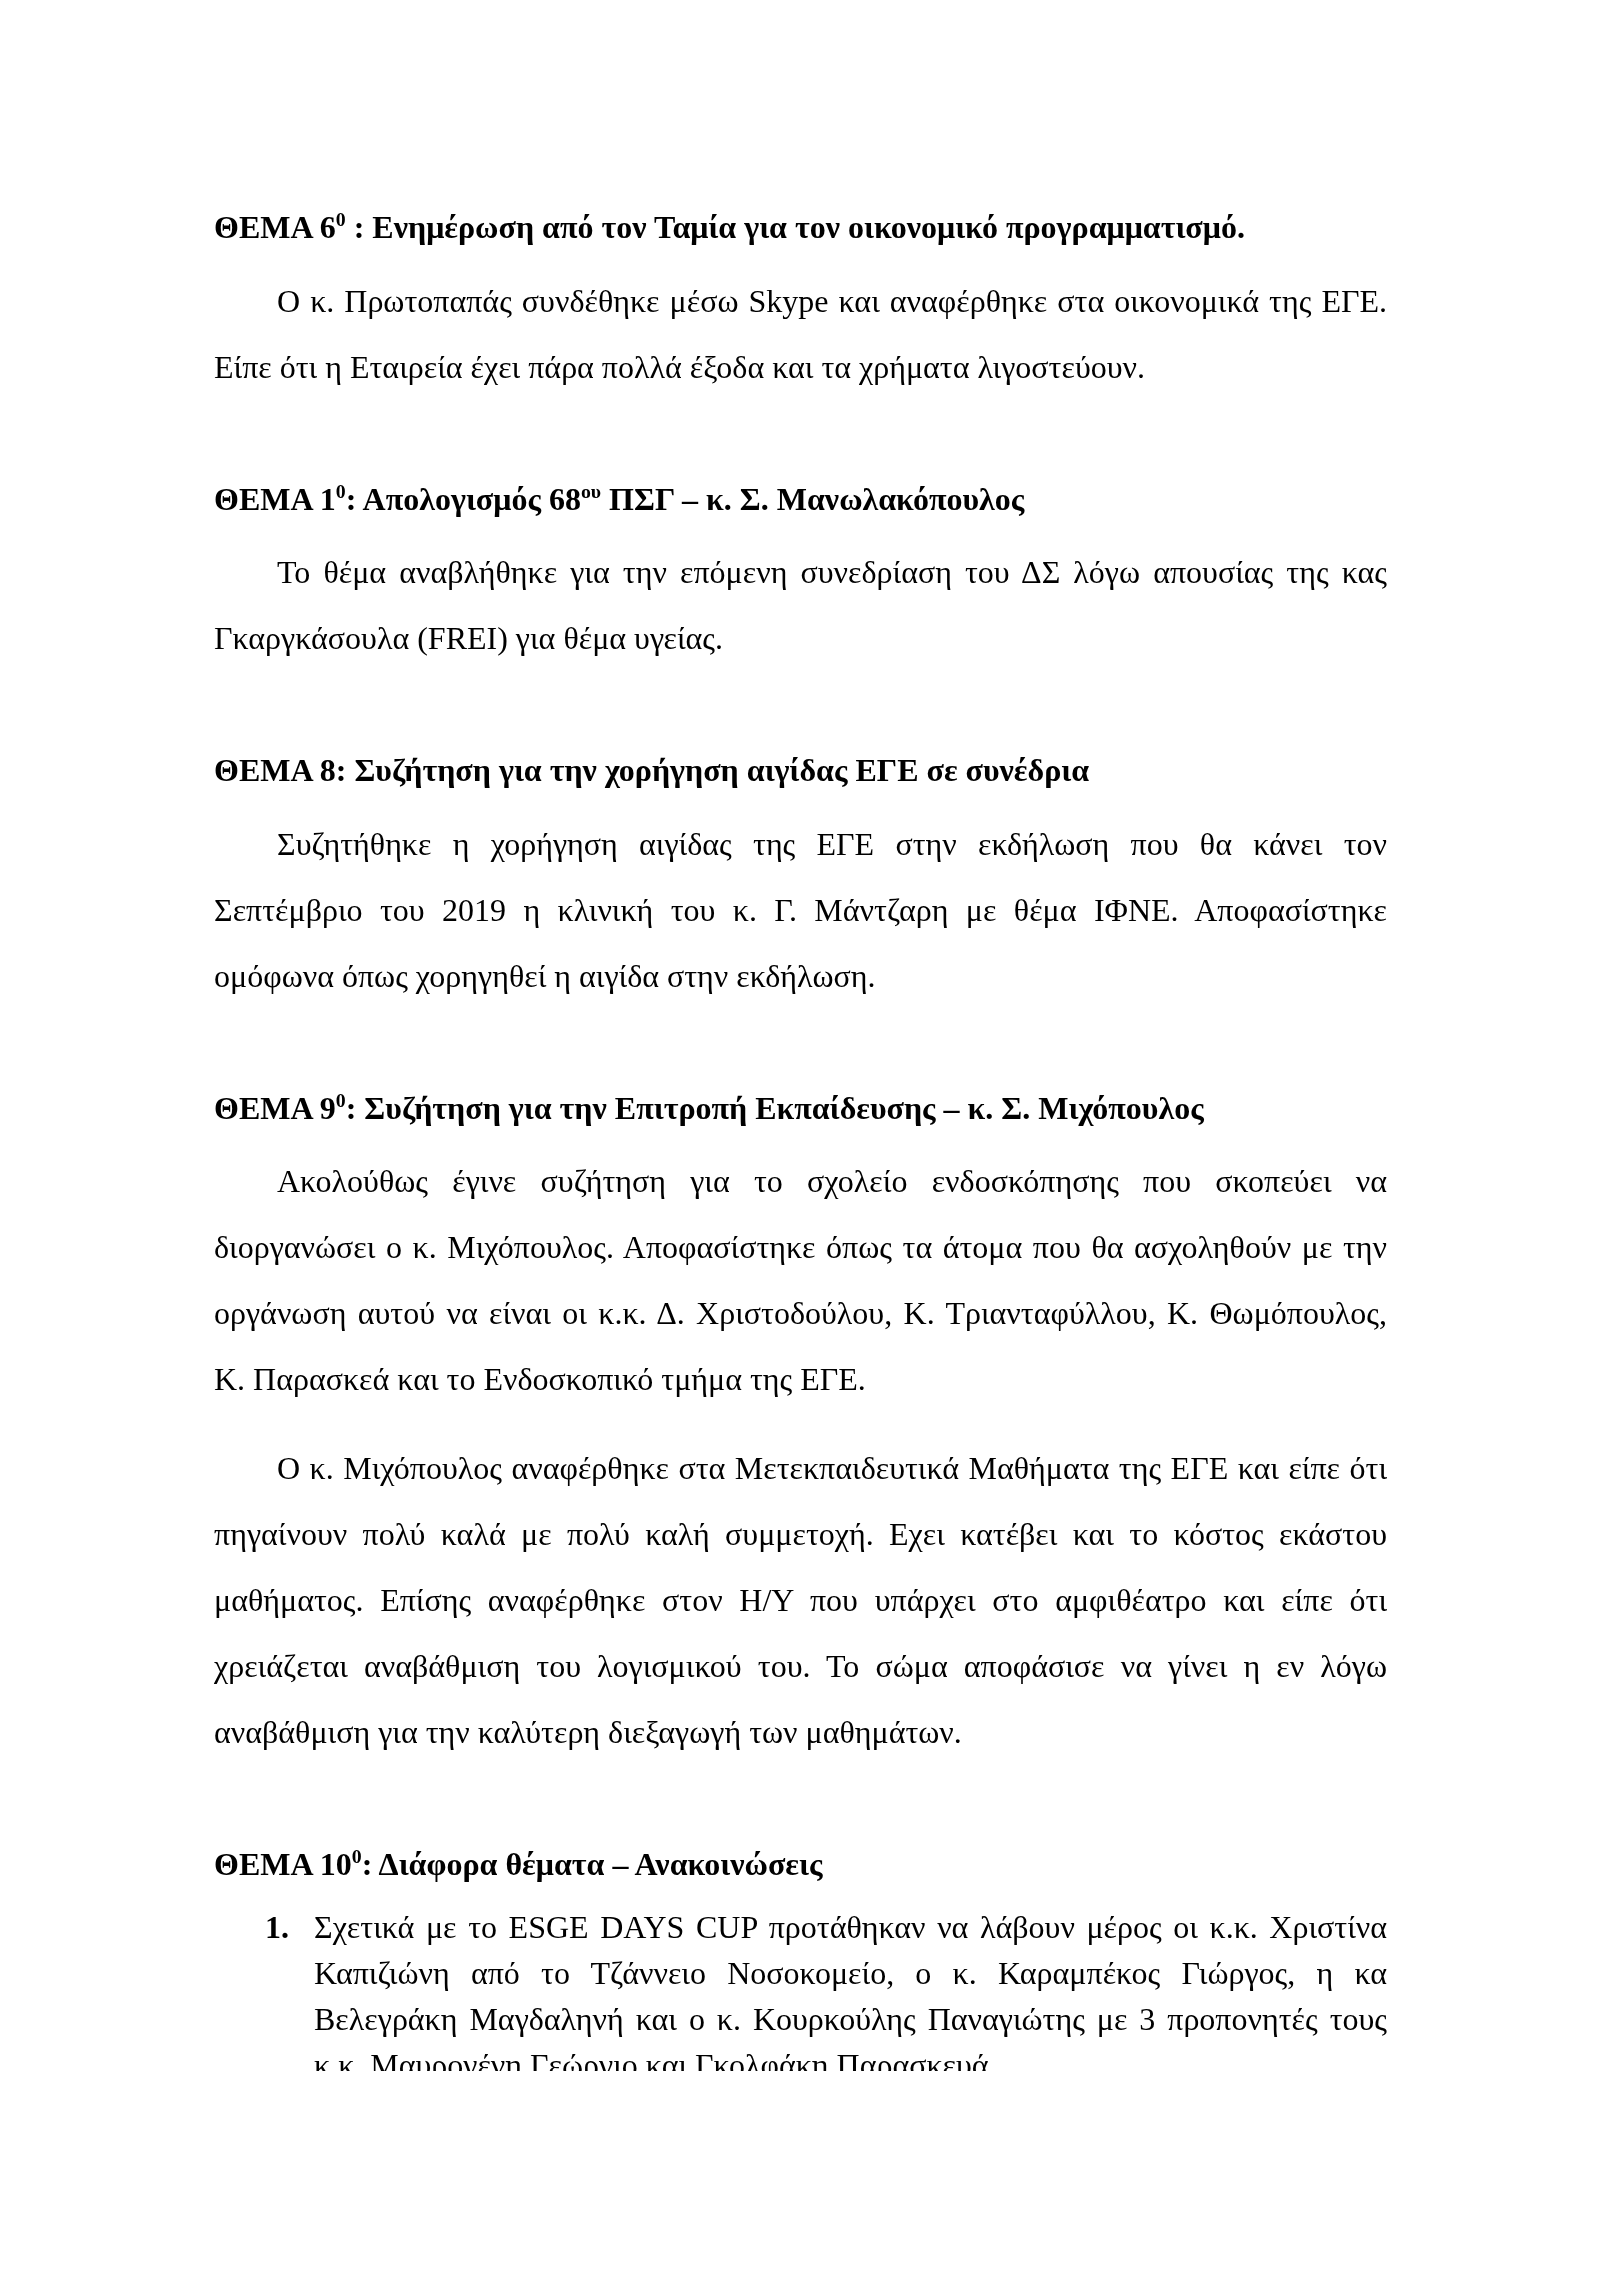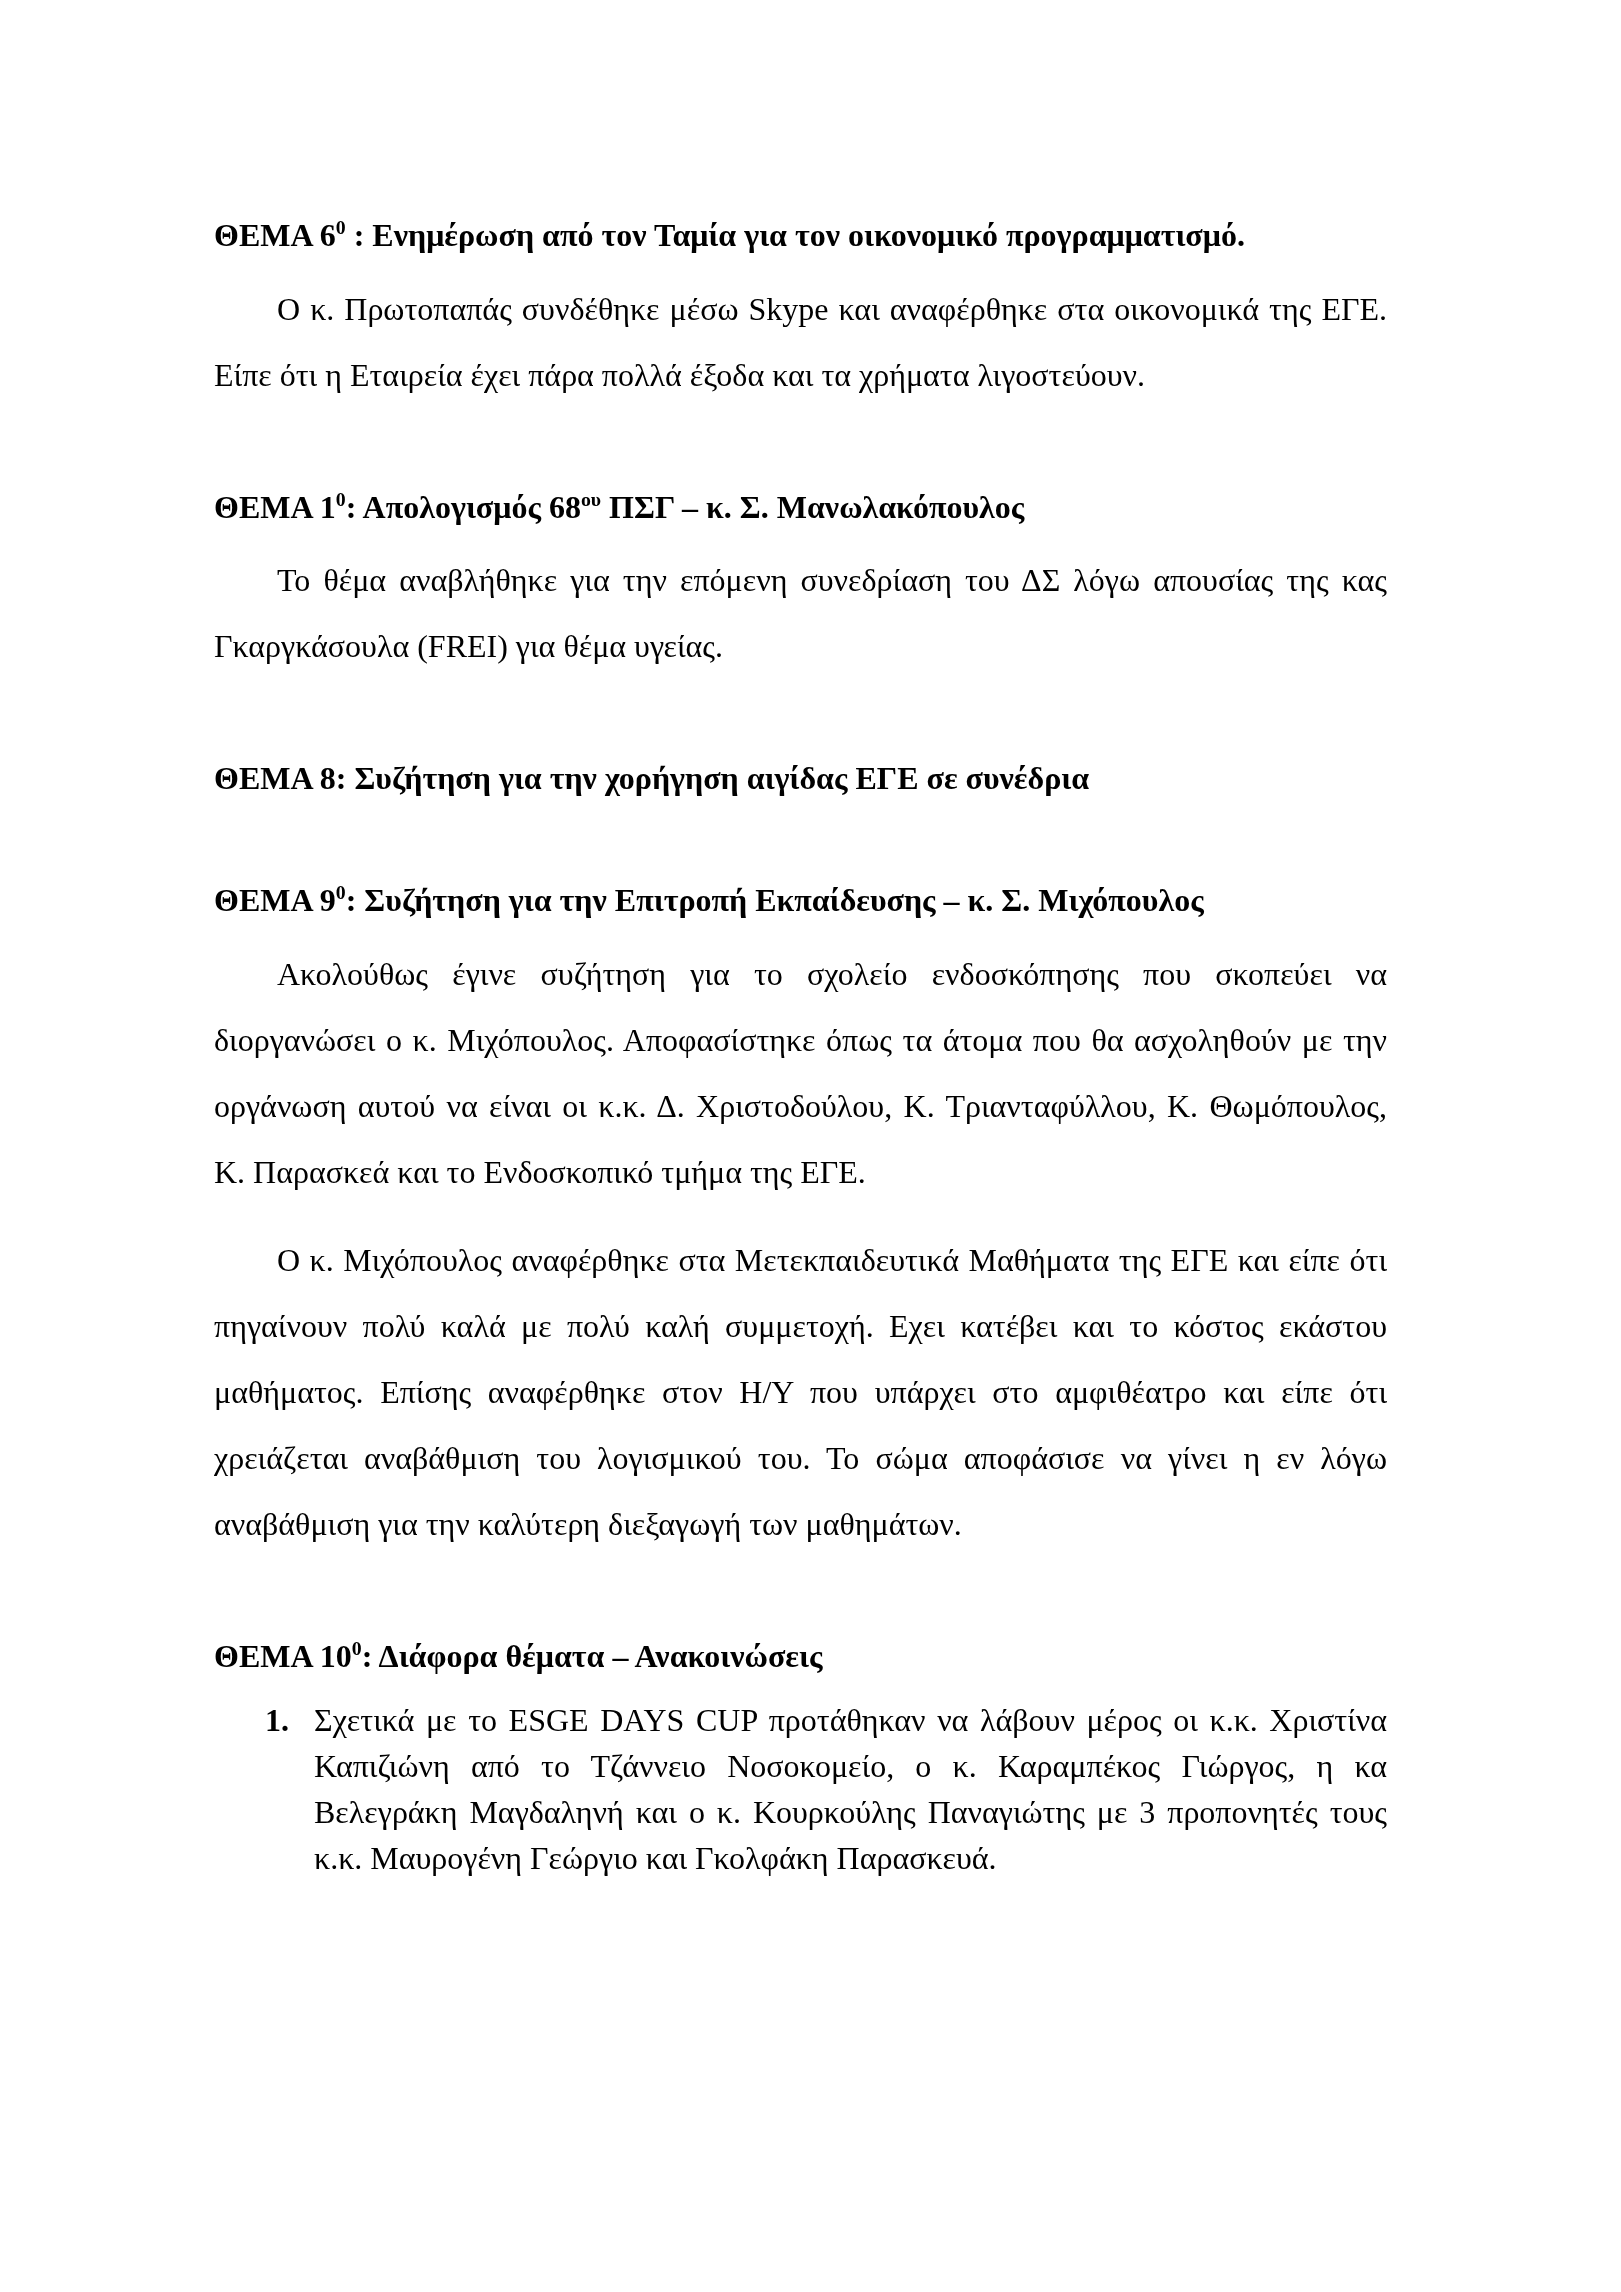--- a/index.html
+++ b/index.html
@@ -4,21 +4,21 @@
 <style>
   html, body {
     margin: 0;
     padding: 0;
     background: #ffffff;
   }
   .page {
     position: relative;
     width: 1621px;
     height: 2063px;
-    margin: 16px auto;
+    margin: 8px auto;
     background: #ffffff;
     color: #000000;
     font-family: "Liberation Serif", "DejaVu Serif", serif;
     font-size: 32px;
     box-sizing: border-box;
     padding: 196px 234px 0 214px;
     overflow: hidden;
   }
   .section { margin: 0; }
   .section + .section { margin-top: 76px; }
@@ -72,20 +72,21 @@
     <p class="para">Ο κ. Πρωτοπαπάς συνδέθηκε μέσω Skype και αναφέρθηκε στα οικονομικά της ΕΓΕ. Είπε ότι η Εταιρεία έχει πάρα πολλά έξοδα και τα χρήματα λιγοστεύουν.</p>
   </div>
 
   <div class="section">
     <div class="heading"><span>ΘΕΜΑ 1</span><sup>0</sup><span>: Απολογισμός 68</span><sup>ου</sup><span> ΠΣΓ – κ. Σ. Μανωλακόπουλος</span></div>
     <p class="para">Το θέμα αναβλήθηκε για την επόμενη συνεδρίαση του ΔΣ λόγω απουσίας της κας Γκαργκάσουλα (FREI) για θέμα υγείας.</p>
   </div>
 
   <div class="section">
     <div class="heading"><span>ΘΕΜΑ 8: Συζήτηση για την χορήγηση αιγίδας ΕΓΕ σε συνέδρια</span></div>
+    <p class="para">Συζητήθηκε η χορήγηση αιγίδας της ΕΓΕ στην εκδήλωση που θα κάνει τον Σεπτέμβριο του 2019 η κλινική του κ. Γ. Μάντζαρη με θέμα ΙΦΝΕ.  Αποφασίστηκε ομόφωνα όπως χορηγηθεί η αιγίδα στην εκδήλωση.</p>
   </div>
 
   <div class="section">
     <div class="heading"><span>ΘΕΜΑ 9</span><sup>0</sup><span>: Συζήτηση για την Επιτροπή Εκπαίδευσης – κ. Σ. Μιχόπουλος</span></div>
     <p class="para">Ακολούθως έγινε συζήτηση για το σχολείο ενδοσκόπησης που σκοπεύει να διοργανώσει ο κ. Μιχόπουλος. Αποφασίστηκε όπως τα άτομα που θα ασχοληθούν με την οργάνωση αυτού να είναι οι κ.κ. Δ. Χριστοδούλου, Κ. Τριανταφύλλου, Κ. Θωμόπουλος, Κ. Παρασκεά και το Ενδοσκοπικό τμήμα της ΕΓΕ.</p>
     <p class="para">Ο κ. Μιχόπουλος αναφέρθηκε στα Μετεκπαιδευτικά Μαθήματα της ΕΓΕ και είπε ότι πηγαίνουν πολύ καλά με πολύ καλή συμμετοχή. Εχει κατέβει και το κόστος εκάστου μαθήματος. Επίσης αναφέρθηκε στον Η/Υ που υπάρχει στο αμφιθέατρο και είπε ότι χρειάζεται αναβάθμιση του λογισμικού του. Το σώμα αποφάσισε να γίνει η εν λόγω αναβάθμιση για την καλύτερη διεξαγωγή των μαθημάτων.</p>
   </div>
 
   <div class="section">
     <div class="heading"><span>ΘΕΜΑ 10</span><sup>0</sup><span>: Διάφορα θέματα – Ανακοινώσεις</span></div>

